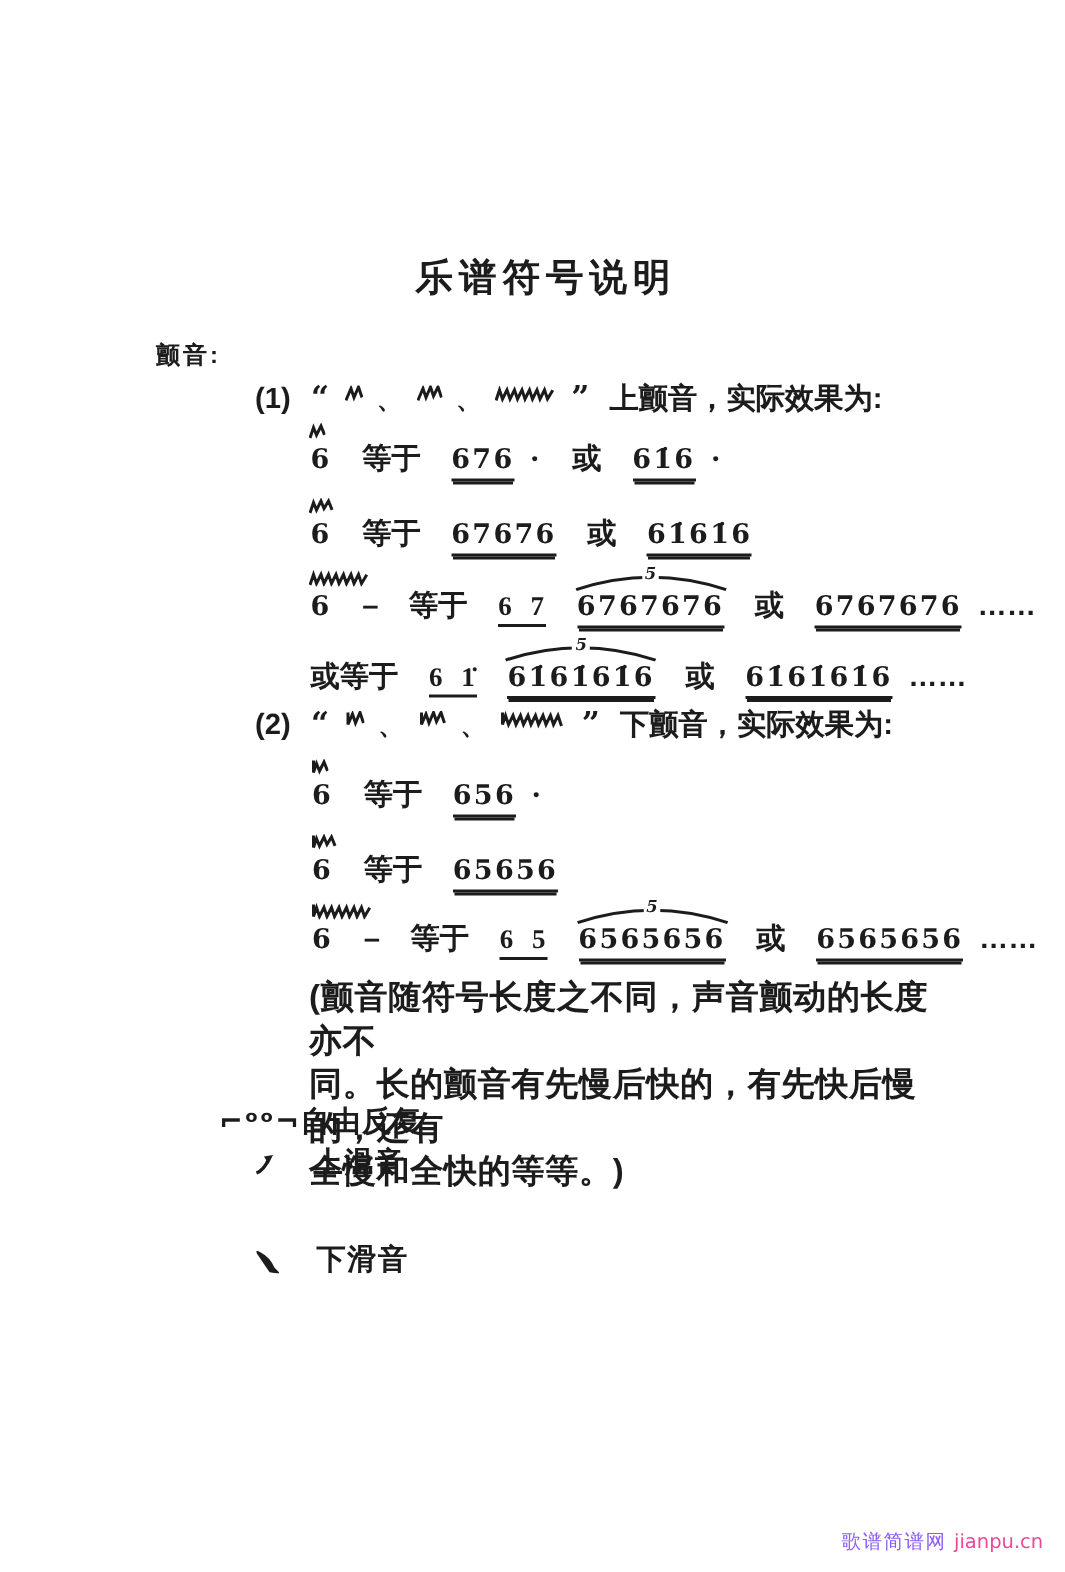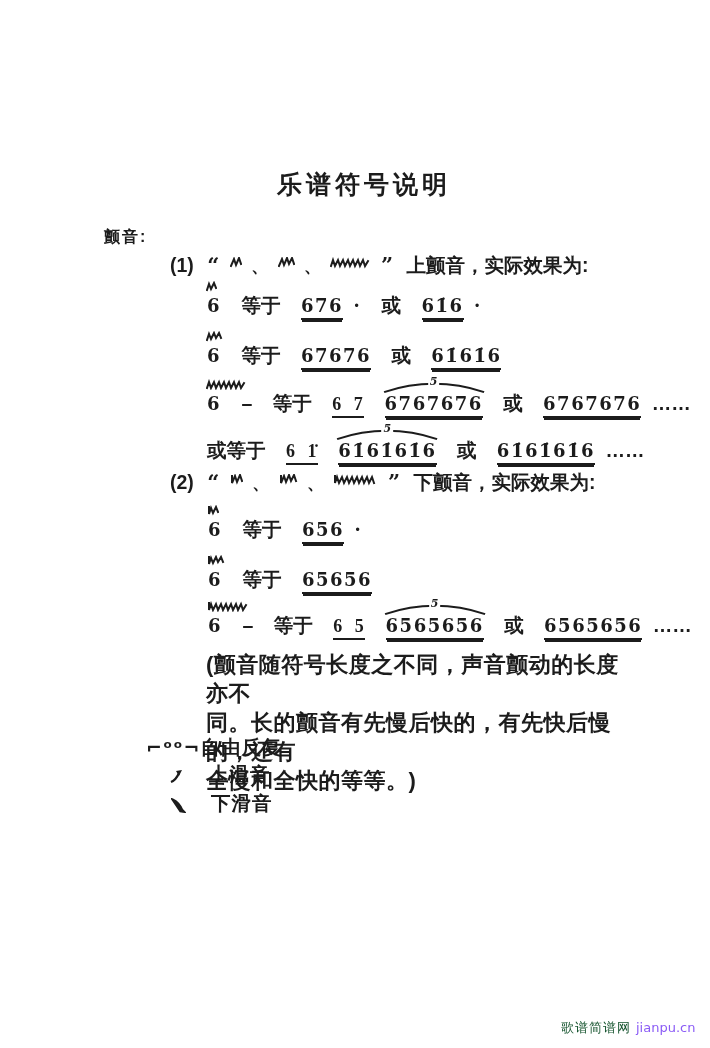--- a/index.html
+++ b/index.html
@@ -84,21 +84,21 @@
     position: absolute; top: 650px; left: 206px; width: 414px;
     font-size: 22px; line-height: 29px; letter-spacing: 0.5px;
   }
 
   
   .legend-label { font-size: 19.5px; letter-spacing: 1px; }
   #legend-repeat { top: 734px; left: 146px; }
   #legend-repeat .sym { font-family: "DejaVu Sans", sans-serif;
     font-size: 19px; letter-spacing: 1px; }
   #legend-up { top: 762px; left: 169px; }
-  #legend-down { top: 791px; left: 171px; }
+  #legend-down { top: 827px; left: 171px; }
   .legend-icon { vertical-align: -2px; margin-right: 25px; }
   #legend-up .legend-label, #legend-down .legend-label { position: relative; top: -1px; }
 
   
   #watermark { top: 1019px; left: 561px; font-weight: 400; font-size: 13px; }
   #watermark .cn { letter-spacing: 1px; }
   #watermark .en { margin-left: 5px; font-family: "DejaVu Sans", sans-serif; }
 
   svg.zig path, svg.zig polyline { fill: none; stroke: var(--ink); stroke-width: 2; stroke-linecap: square; }
 </style>
@@ -274,16 +274,16 @@
       </svg><span class="legend-label">上滑音</span>
   </div>
 
   <div class="abs" id="legend-down">
     <svg class="legend-icon" width="15" height="15" viewBox="0 0 15 15">
         <path d="M2 2 Q8 5 11 12 L12.5 13.5 L9.5 13 Z" fill="none" stroke="#1c1c1c" stroke-width="2.6"></path>
       </svg><span class="legend-label">下滑音</span>
   </div>
 
   <div class="abs" id="watermark">
-    <span class="cn" style="color: #14532d; font-family: Liberation Serif, serif;">歌谱简谱网</span><span class="en" style="color: #8b5cf6;">jianpu.cn</span>
+    <span class="cn" style="color: #8b5cf6; font-family: Liberation Serif, serif;">歌谱简谱网</span><span class="en" style="color: #ec4899;">jianpu.cn</span>
   </div>
 
 </div>
 
 </body></html>

